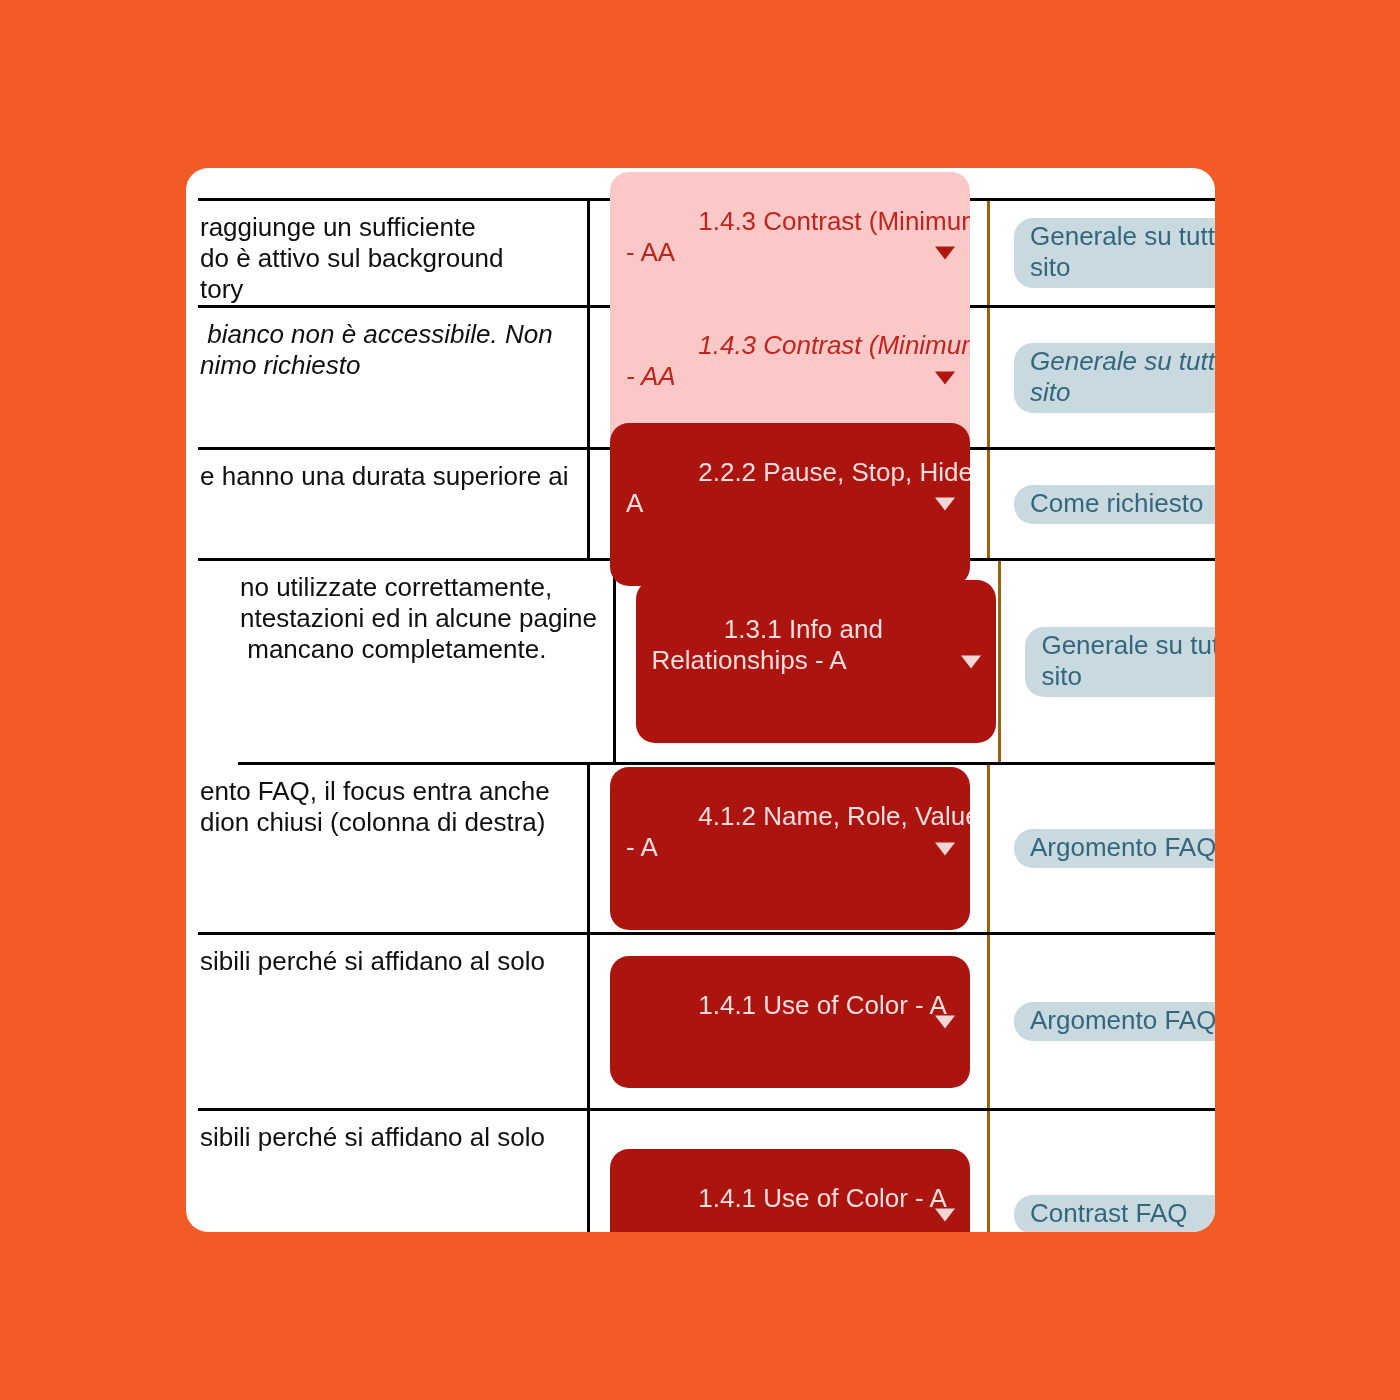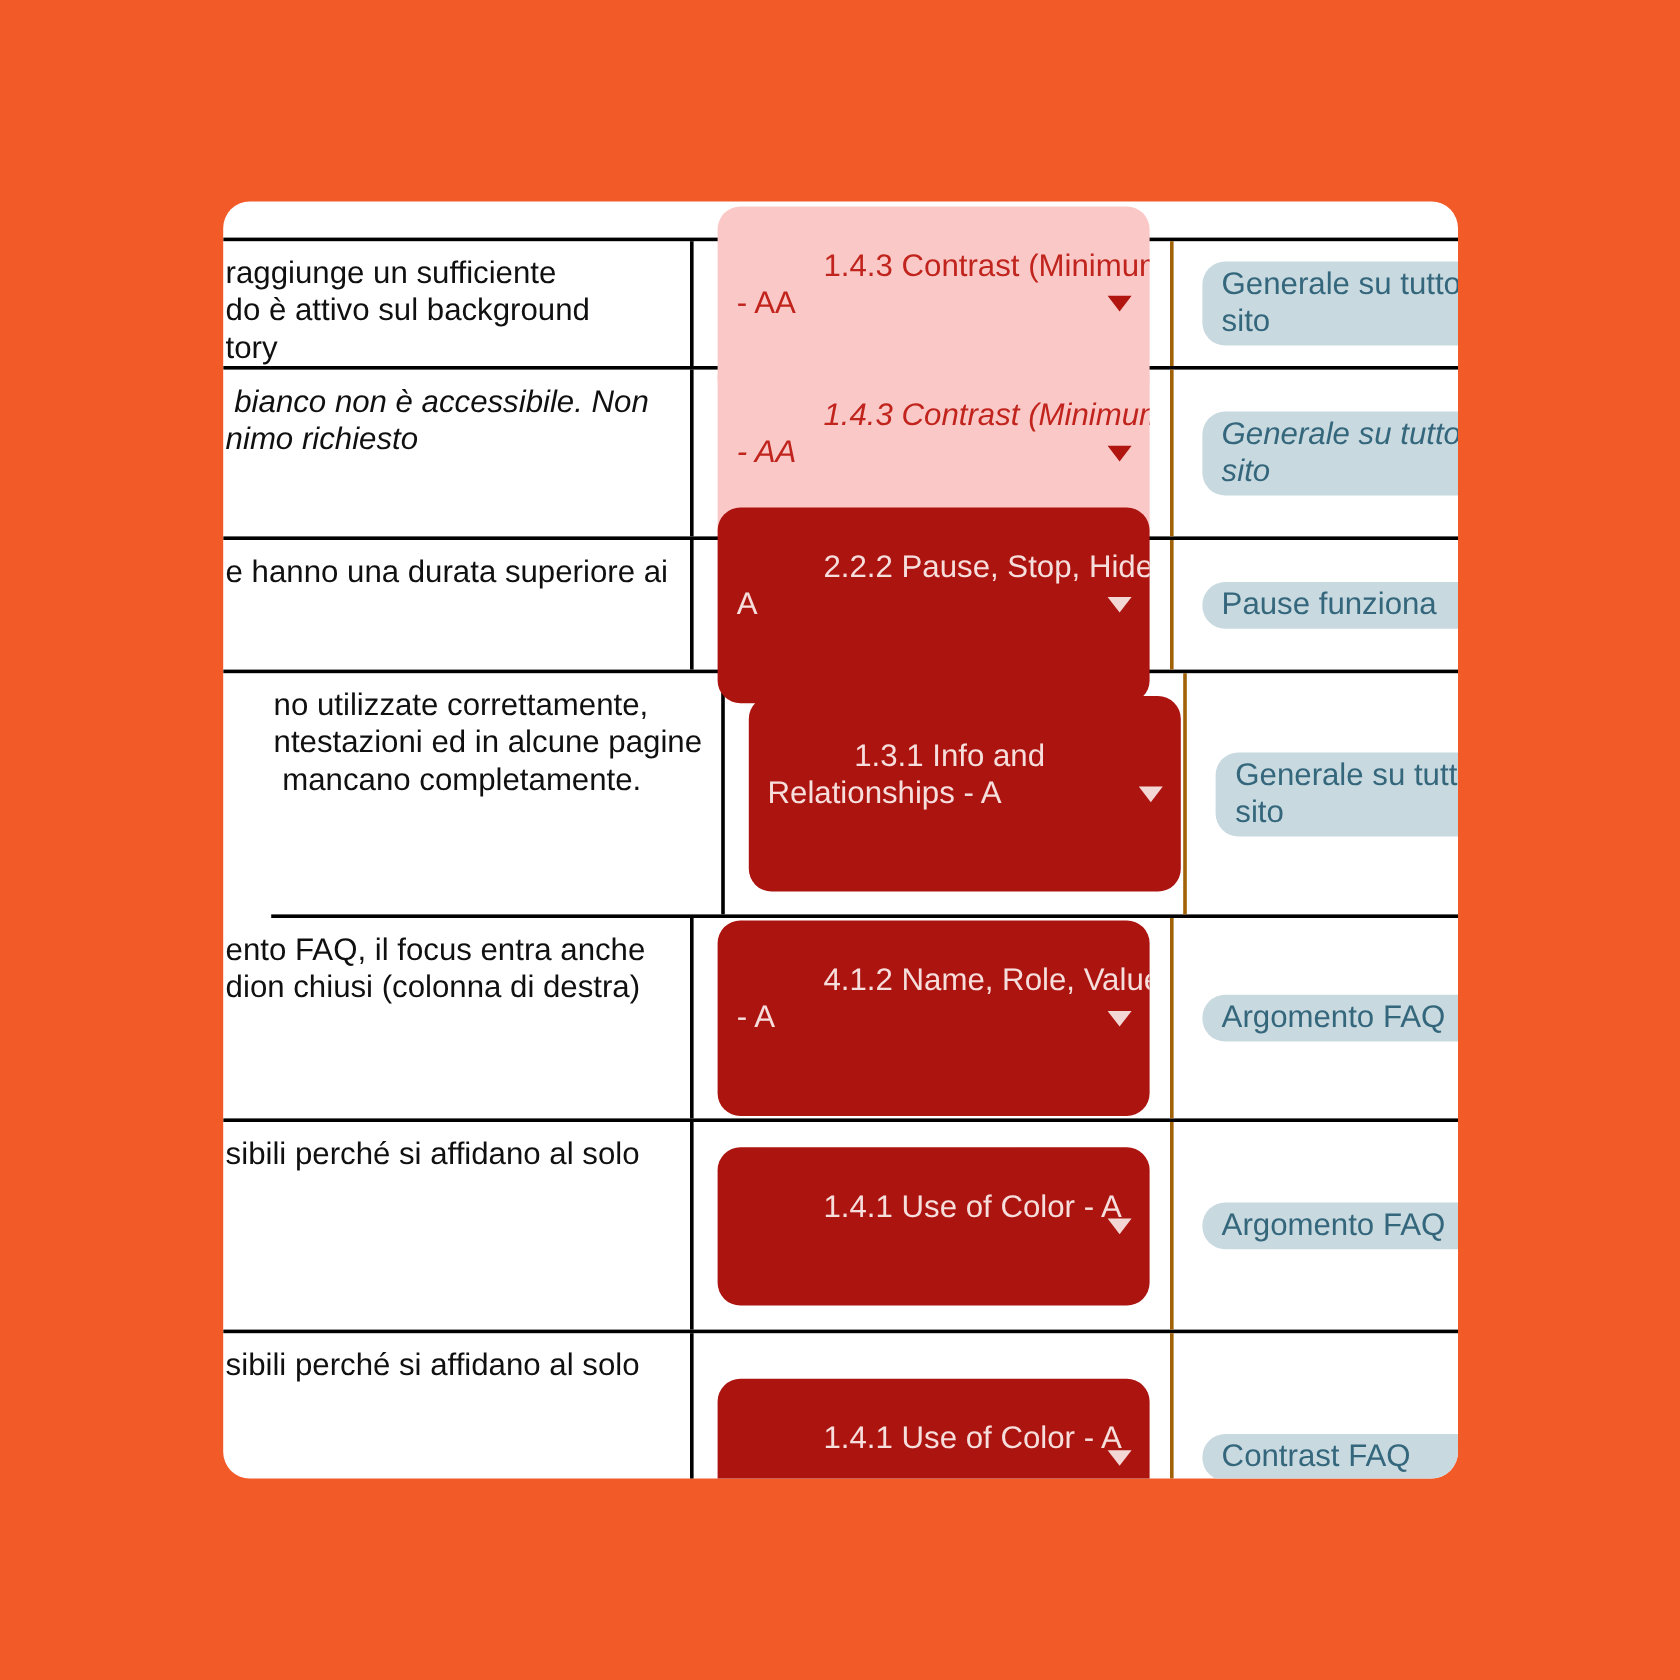--- a/index.html
+++ b/index.html
@@ -10,20 +10,21 @@
     position:relative;
     overflow:hidden;
   }
   .card {
     position:absolute;
     left:186px; top:168px;
     width:1029px; height:1064px;
     background:#ffffff;
     border-radius:22px;
     overflow:hidden;
+    padding-left:12px;
   }
   .audit-table {
     margin-top:30px;
     border-top:3px solid #000;
     width:1120px;
   }
   .row { display:flex; border-bottom:3px solid #000; }
   .row-1 { height:107px; }
   .row-2 { height:142px;font-style:italic; }
   .row-3 { height:111px;align-items:flex-end; }
@@ -126,21 +127,21 @@
     <div class="row row-3">
       <div class="cell cell-desc">e hanno una durata superiore ai</div>
       <div class="cell cell-crit">
         <div class="pill crit-pill level-a">
           <span>2.2.2 Pause, Stop, Hide -
 A</span>
           <span class="caret"></span>
         </div>
       </div>
       <div class="cell cell-page">
-        <div class="pill page-pill">Pause funziona</div>
+        <div class="pill page-pill">Come richiesto</div>
       </div>
     </div>
 
     <div class="row row-4">
       <div class="cell cell-desc">no utilizzate correttamente,
 ntestazioni ed in alcune pagine
  mancano completamente.</div>
       <div class="cell cell-crit">
         <div class="pill crit-pill level-a">
           <span>1.3.1 Info and

